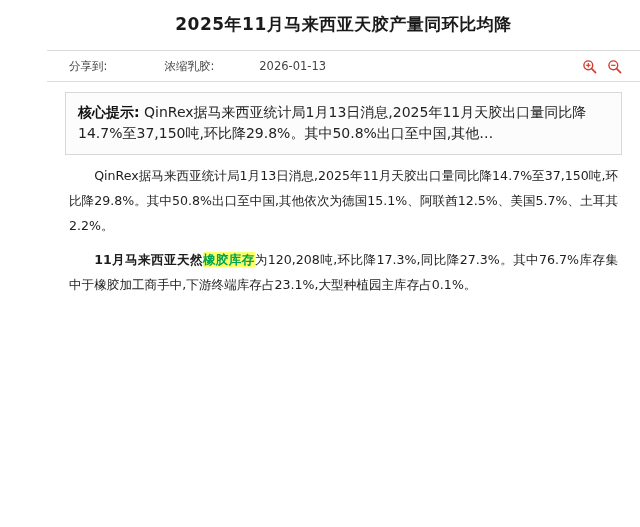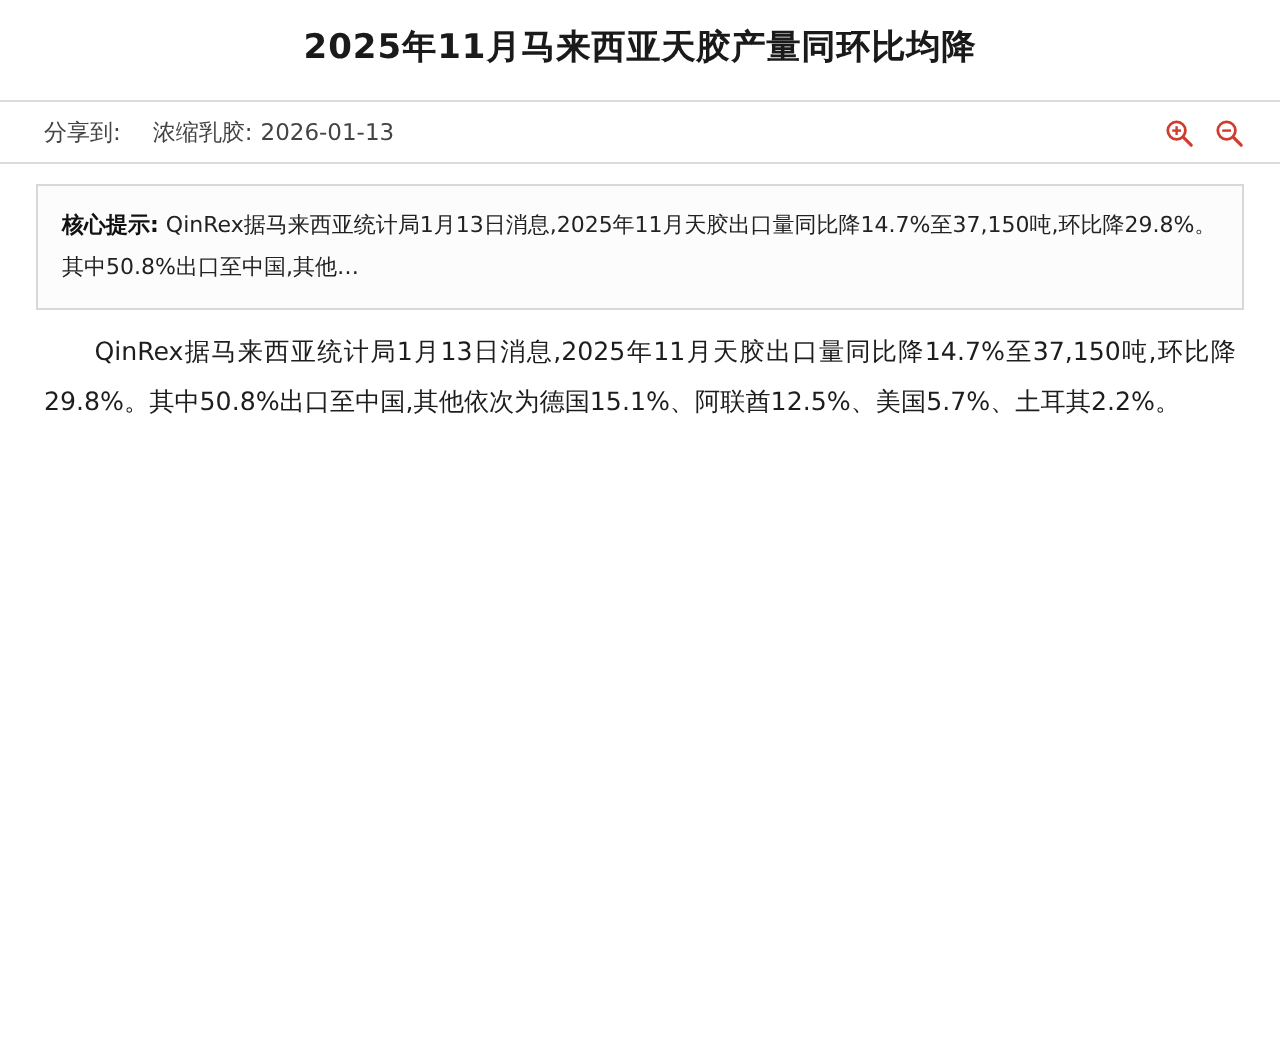--- a/index.html
+++ b/index.html
@@ -12,20 +12,21 @@
     background: #ffffff;
     font-family: "DejaVu Sans", "Liberation Sans", sans-serif;
     color: #222222;
     overflow: hidden;
   }
   .page {
     width: 640px;
     height: 481px;
     position: relative;
     box-sizing: border-box;
+    padding-left: 47px;
   }
   
   .title-bar {
     padding: 12px 20px 14px 20px;
     text-align: center;
   }
   .title {
     font-size: 17px;
     font-weight: bold;
     color: #1a1a1a;
@@ -39,20 +40,21 @@
   }
   
   .meta-bar {
     height: 30px;
     display: flex;
     align-items: center;
     padding: 0 14px 0 22px;
     font-size: 11.5px;
     color: #444444;
     position: relative;
+    gap: 41px;
   }
   .meta-share {
     color: #444444;
     margin-right: 16px;
     white-space: nowrap;
   }
   .meta-date-label {
     color: #444444;
     white-space: nowrap;
   }
@@ -77,21 +79,21 @@
   }
   .zoom-btn svg { display: block; }
   
   .summary-wrap {
     padding: 10px 18px 0 18px;
   }
   .summary-box {
     border: 1px solid #d8d8d8;
     background: #fcfcfc;
     padding: 9px 12px 10px 12px;
-    font-size: 11px;
+    font-size: 14px;
     line-height: 21px;
     color: #222222;
   }
   .summary-label {
     font-weight: bold;
     color: #111111;
   }
   
   .article {
     padding: 8px 22px 0 22px;
@@ -156,15 +158,16 @@
 
   <div class="summary-wrap">
     <div class="summary-box">
       <span class="summary-label">核心提示:</span>
       <span>QinRex据马来西亚统计局1月13日消息,2025年11月天胶出口量同比降14.7%至37,150吨,环比降29.8%。其中50.8%出口至中国,其他…</span>
     </div>
   </div>
 
   <div class="article">
     <p id="para-0"><span>QinRex据马来西亚统计局1月13日消息,2025年11月天胶出口量同比降14.7%至37,150吨,环比降29.8%。其中50.8%出口至中国,其他依次为德国15.1%、阿联酋12.5%、美国5.7%、土耳其2.2%。</span></p>
+    <p id="para-3"><span class="kw-bold">11月马来西亚天然</span><span class="hl-green">橡胶库存</span><span>为120,208吨,环比降17.3%,同比降27.3%。其中76.7%库存集中于橡胶加工商手中,下游终端库存占23.1%,大型种植园主库存占0.1%。</span></p>
   </div>
 
 </div>
 
 </body></html>

